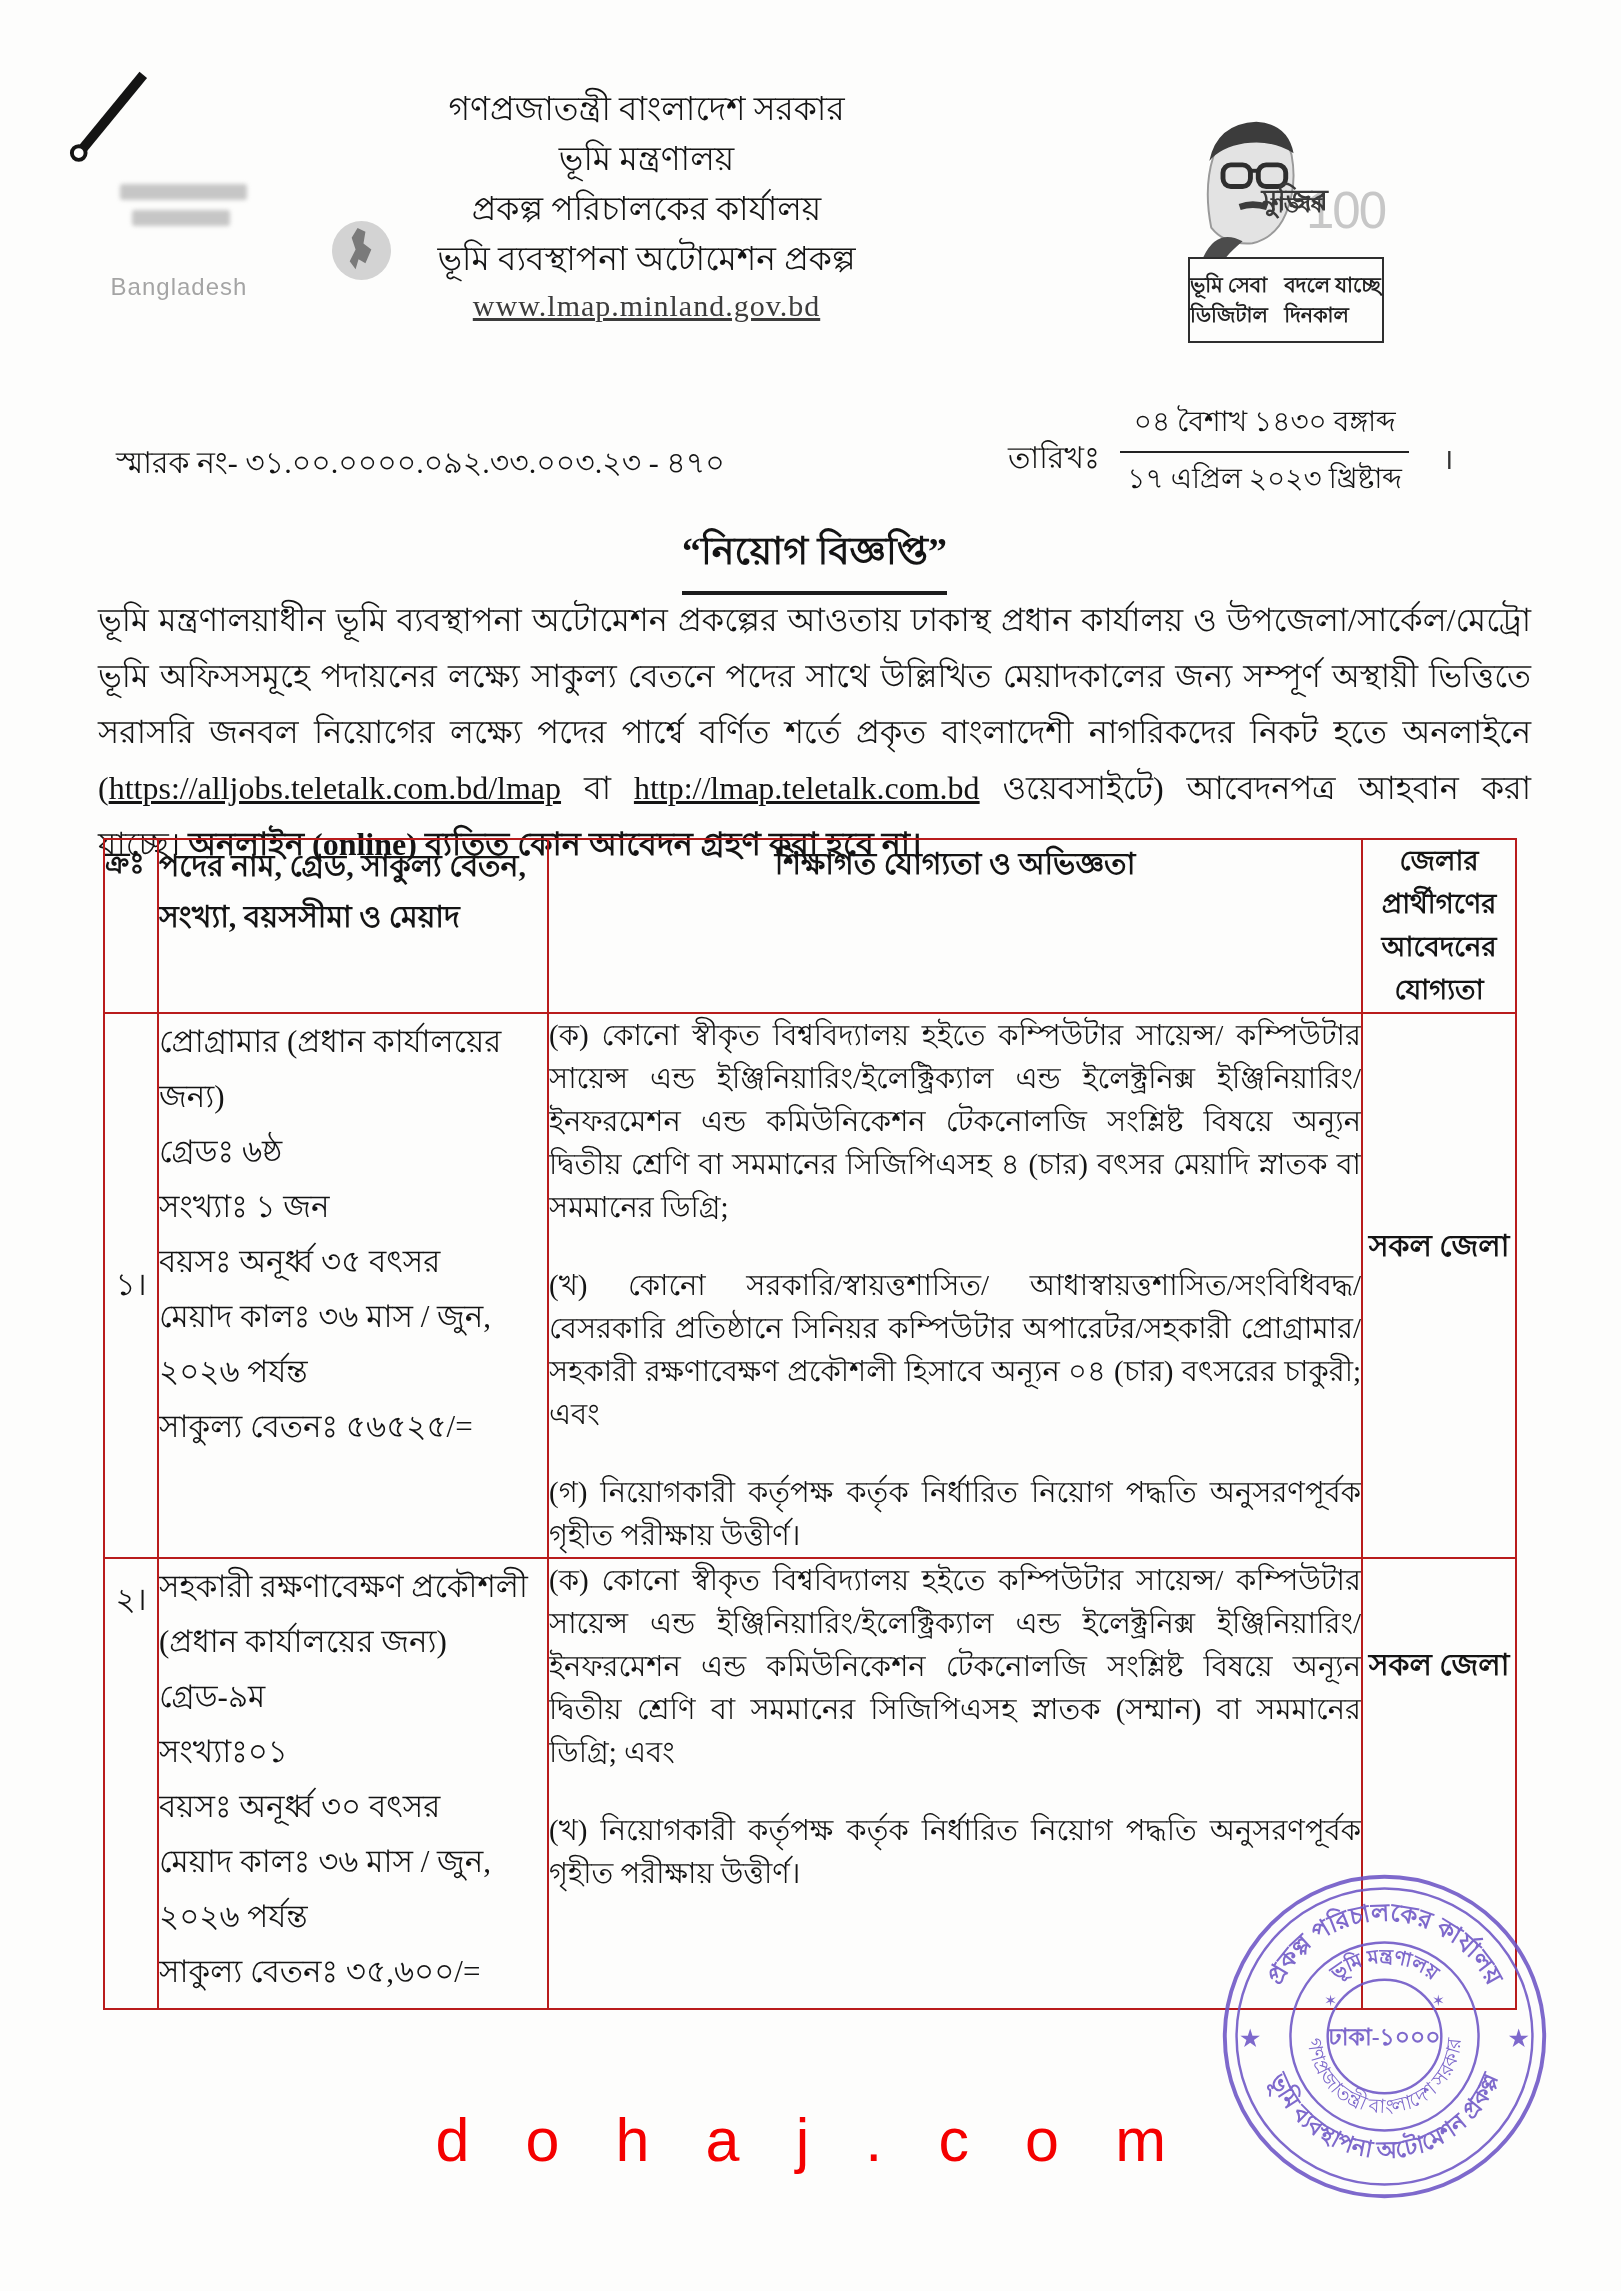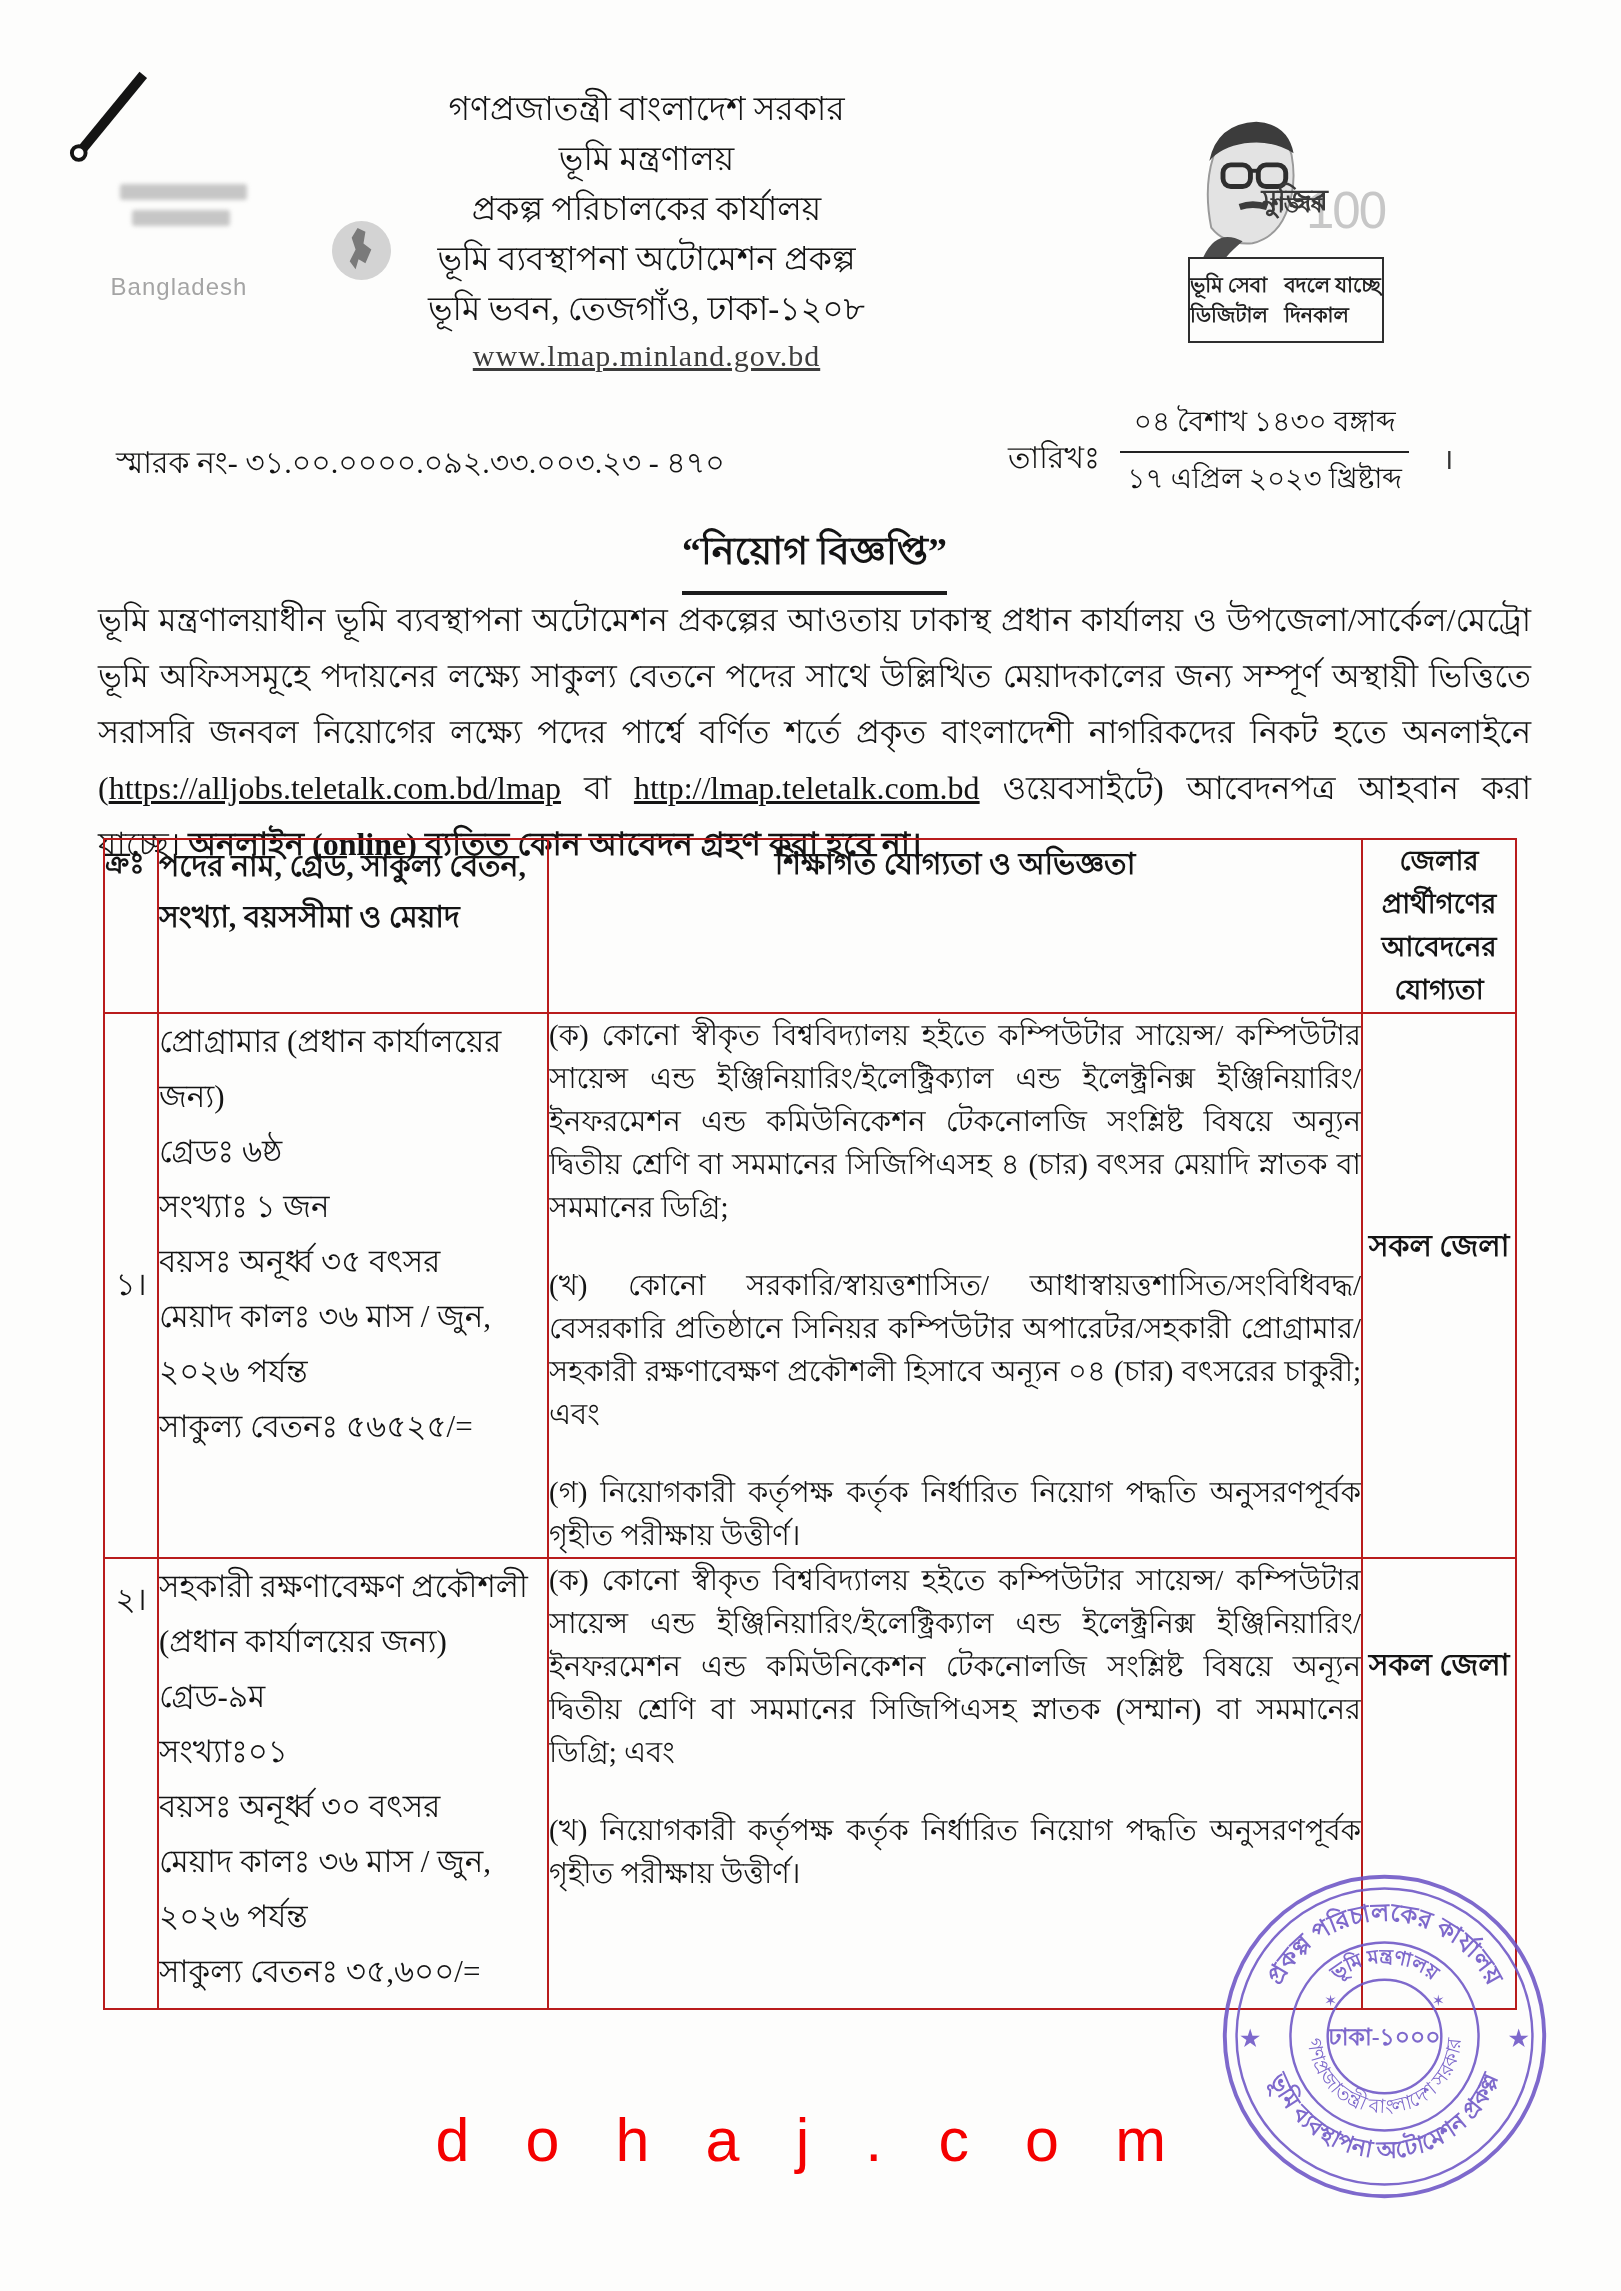--- a/index.html
+++ b/index.html
@@ -95,21 +95,20 @@
       <circle cx="30" cy="35" r="30" fill="#c9c9c9"></circle>
       <path d="M26 12 L34 16 L32 28 L40 34 L34 48 L27 44 L24 54 L18 46 L24 34 L20 22 Z" fill="#5a5a5a"></path>
     </svg>
   </div>
 
   <div class="letterhead">
     <div class="line">গণপ্রজাতন্ত্রী বাংলাদেশ সরকার</div>
     <div class="line">ভূমি মন্ত্রণালয়</div>
     <div class="line">প্রকল্প পরিচালকের কার্যালয়</div>
     <div class="line">ভূমি ব্যবস্থাপনা অটোমেশন প্রকল্প</div>
-    <div class="line">ভূমি ভবন, তেজগাঁও, ঢাকা-১২০৮</div>
     <div class="website">www.lmap.minland.gov.bd</div>
   </div>
 
   <div class="mujib">
     <svg width="147" height="149" viewBox="0 0 150 152">
       <path d="M38 120 Q30 80 40 48 Q50 18 82 16 Q112 16 120 46 Q126 78 114 106 Q104 130 80 136 Q52 138 38 120 Z" fill="#e3e3e3" stroke="#9a9a9a" stroke-width="2"></path>
       <path d="M36 52 Q44 14 84 12 Q116 14 122 44 Q100 30 72 34 Q48 38 36 52 Z" fill="#3c3c3c"></path>
       <rect x="50" y="56" width="28" height="22" rx="8" fill="none" stroke="#2e2e2e" stroke-width="5"></rect>
       <rect x="86" y="56" width="28" height="22" rx="8" fill="none" stroke="#2e2e2e" stroke-width="5"></rect>
       <line x1="78" y1="62" x2="86" y2="62" stroke="#2e2e2e" stroke-width="4"></line>

